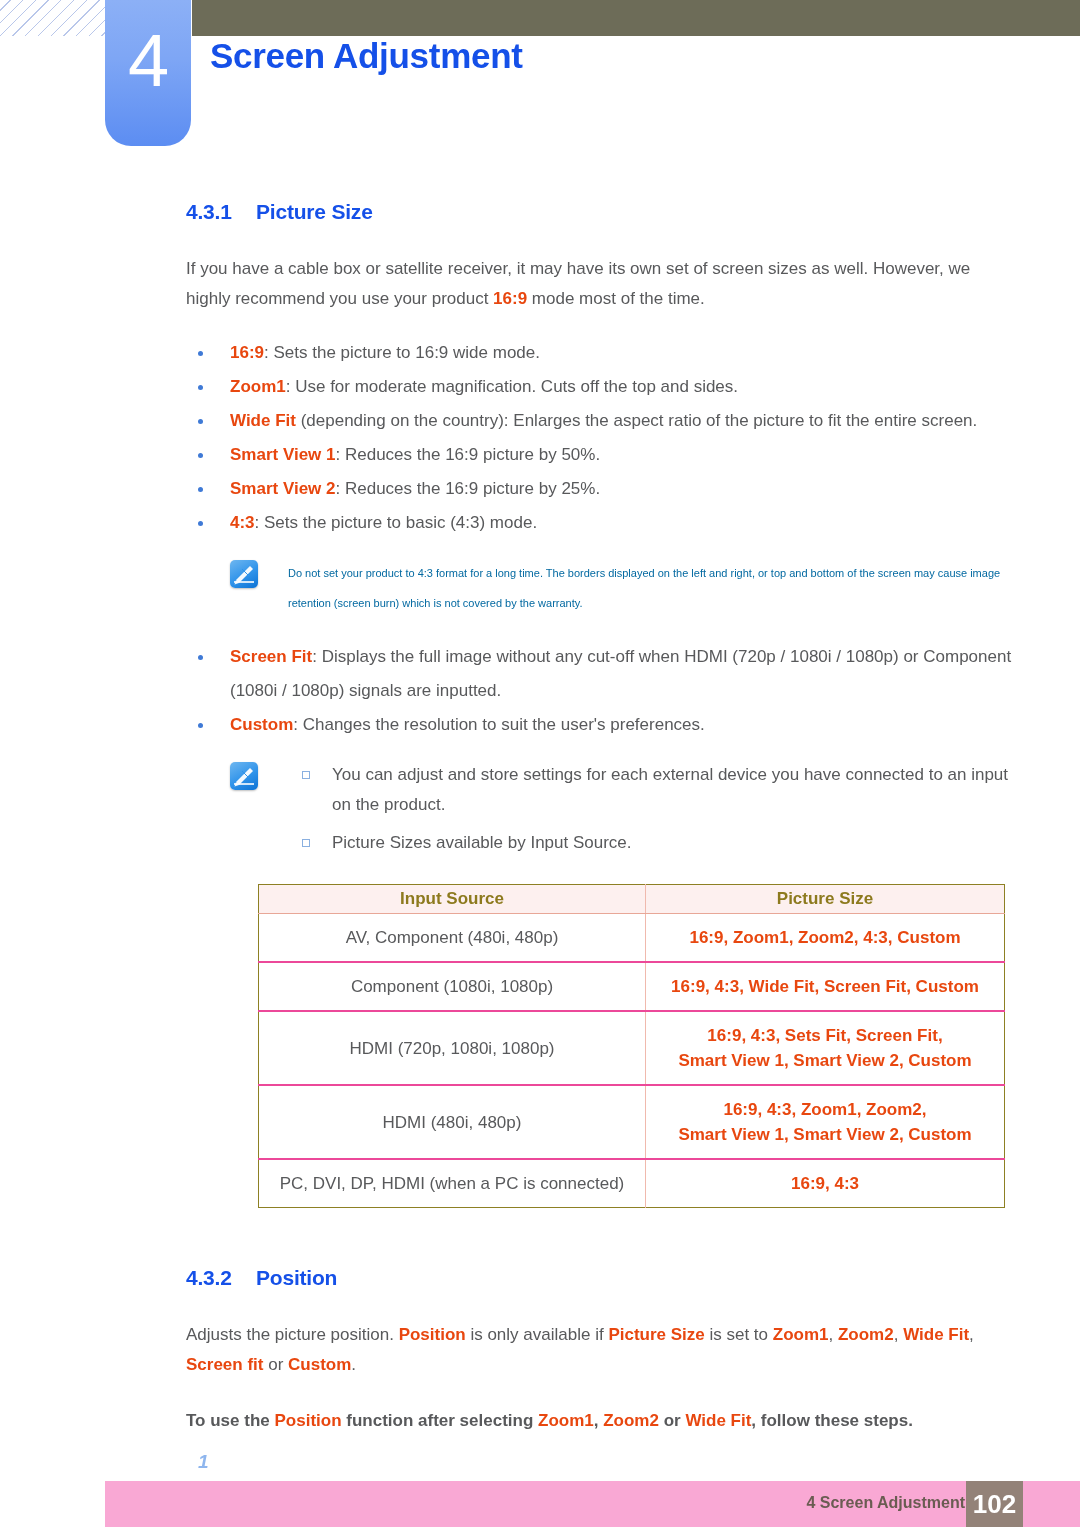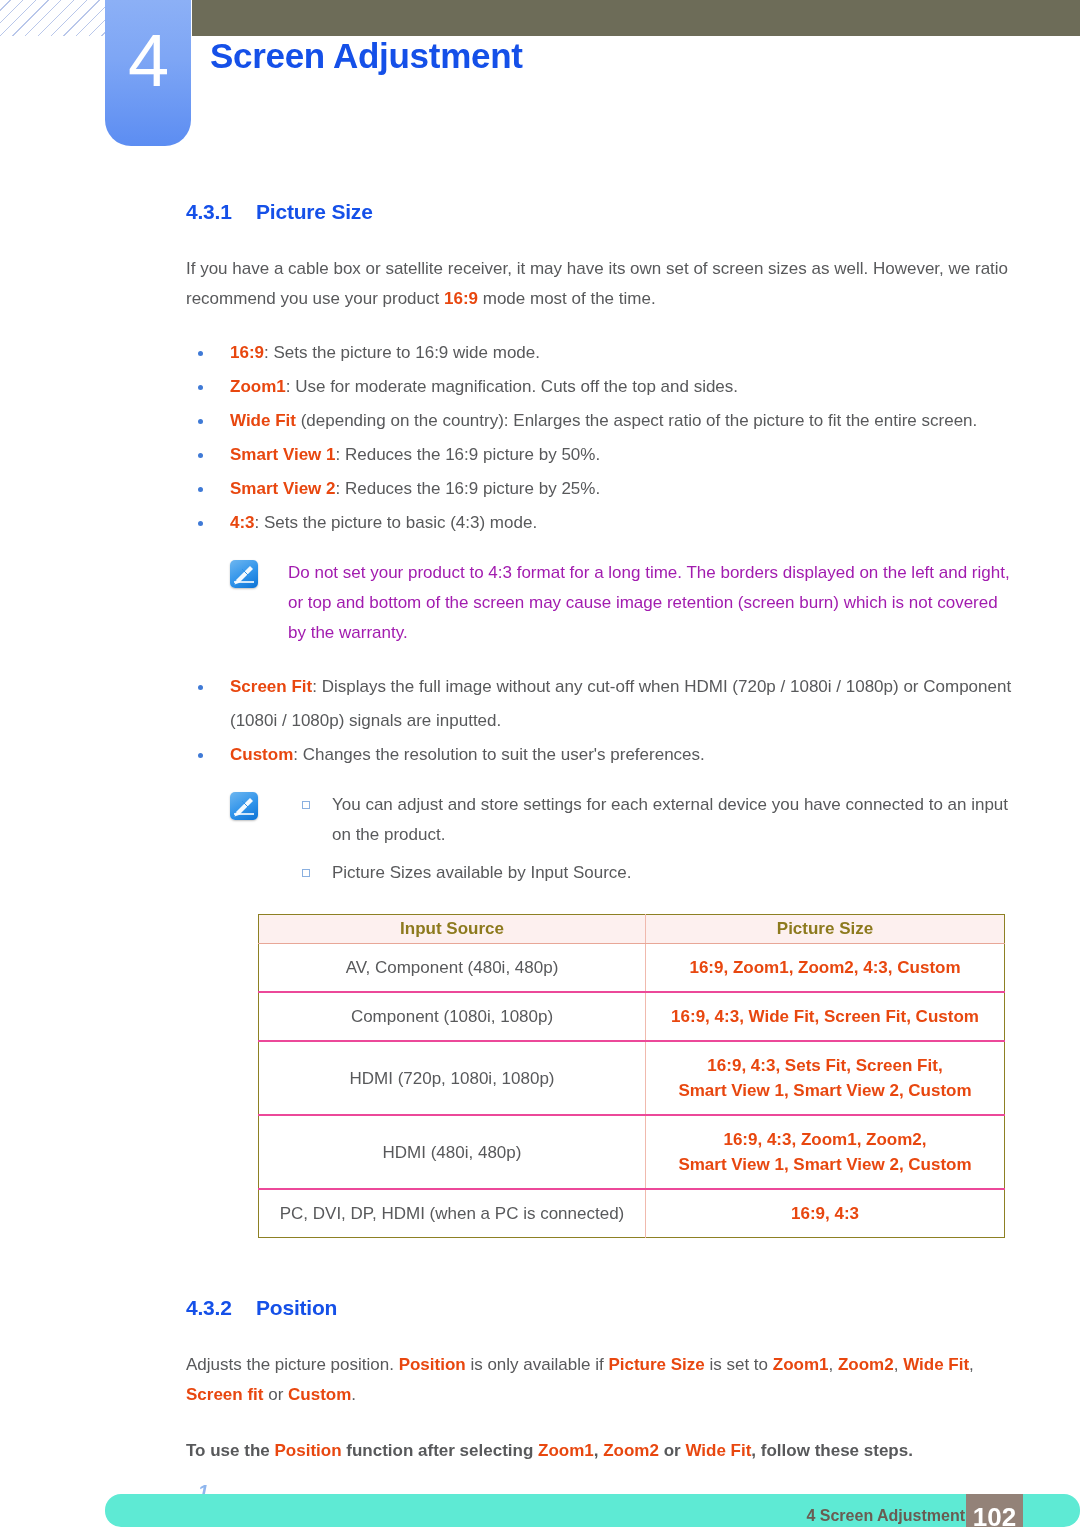--- a/index.html
+++ b/index.html
@@ -134,23 +134,23 @@
     top: 2px;
     width: 28px;
     height: 28px;
     border-radius: 5px;
     background: linear-gradient(150deg, #6fb7f0 0%, #2f93ea 55%, #0d72d4 100%);
     box-shadow: 0 1px 2px rgba(0,0,0,0.25);
   }
   .note-icon svg { display: block; }
   .note p {
     margin: 0;
-    font-size: 17px;
+    font-size: 11px;
     line-height: 30px;
-    color: #a21caf;
+    color: #0369a1;
   }
   .note ul.sub {
     margin: 0;
     padding: 0;
     list-style: none;
   }
   .note ul.sub > li {
     position: relative;
     padding-left: 44px;
     font-size: 17px;
@@ -236,23 +236,22 @@
     font-style: italic;
     font-weight: bold;
   }
 
   
   .page-footer {
     position: absolute;
     left: 105px;
     right: 0;
     bottom: 0;
-    height: 33px;
-    background: #5eead4;
-    border-radius: 16px;
+    height: 46px;
+    background: #f9a8d4;
   }
   .footer-label {
     position: absolute;
     right: 115px;
     top: 13px;
     font-size: 16px;
     font-weight: bold;
     color: #6a5c52;
     white-space: nowrap;
   }
@@ -280,21 +279,21 @@
   <div class="chapter-title">Screen Adjustment</div>
 </div>
 
 <div class="content">
 
   <h2 class="section-heading">
     <span class="sec-num">4.3.1</span><span>Picture Size</span>
   </h2>
 
   <p class="body-text">
-    <span>If you have a cable box or satellite receiver, it may have its own set of screen sizes as well. However, we ratio recommend you use your product </span><span class="hl">16:9</span><span> mode most of the time.</span>
+    <span>If you have a cable box or satellite receiver, it may have its own set of screen sizes as well. However, we highly recommend you use your product </span><span class="hl">16:9</span><span> mode most of the time.</span>
   </p>
 
   <ul class="bullet-list">
     <li><span class="hl">16:9</span><span>: Sets the picture to 16:9 wide mode.</span></li>
     <li><span class="hl">Zoom1</span><span>: Use for moderate magnification. Cuts off the top and sides.</span></li>
     <li><span class="hl">Wide Fit</span><span> (depending on the country): Enlarges the aspect ratio of the picture to fit the entire screen.</span></li>
     <li><span class="hl">Smart View 1</span><span>: Reduces the 16:9 picture by 50%.</span></li>
     <li><span class="hl">Smart View 2</span><span>: Reduces the 16:9 picture by 25%.</span></li>
     <li><span class="hl">4:3</span><span>: Sets the picture to basic (4:3) mode.</span></li>
   </ul>

